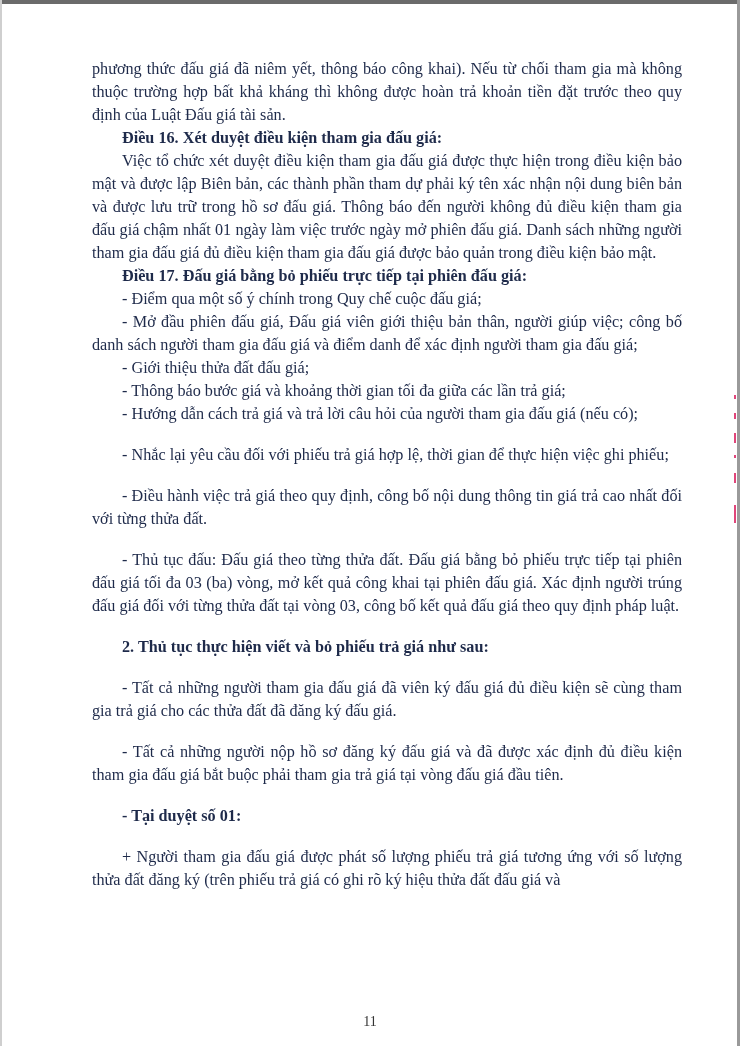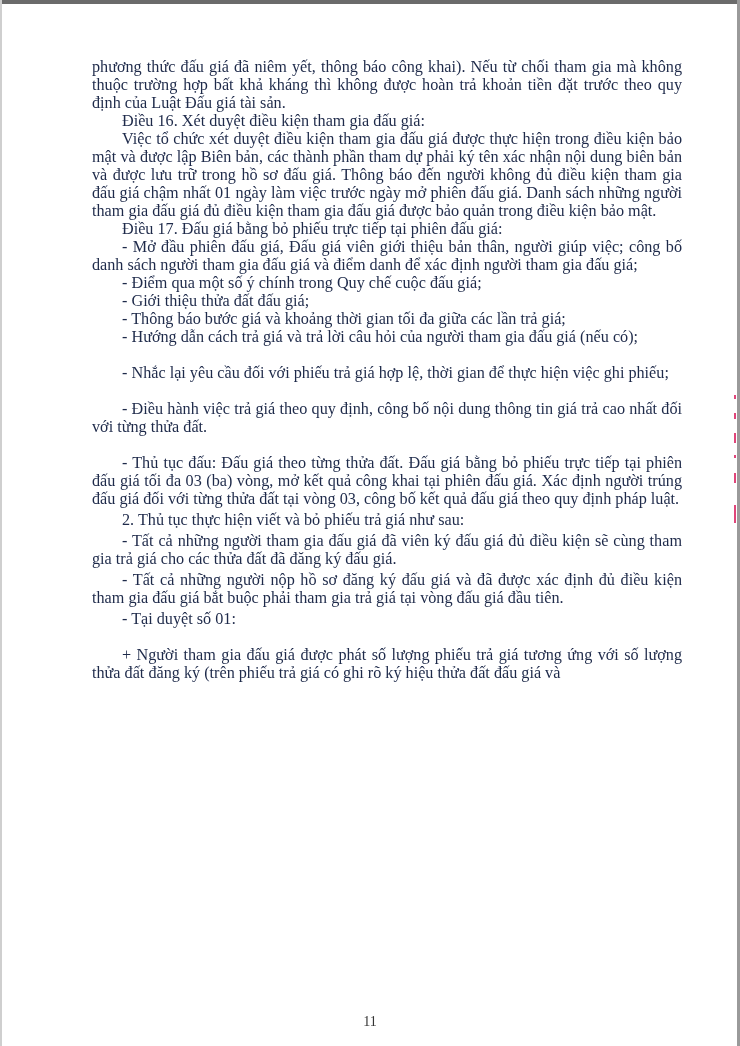--- a/index.html
+++ b/index.html
@@ -10,29 +10,29 @@
     color: #1e2a4a;
     position: relative;
   }
   .topbar { position: absolute; left: 0; top: 0; width: 740px; height: 4px; background: #6b6b6b; }
   .leftbar { position: absolute; left: 0; top: 0; width: 2px; height: 1046px; background: #cfcfcf; }
   .rightbar { position: absolute; right: 0; top: 0; width: 3px; height: 1046px; background: #9a9a9a; }
   .redmarks { position: absolute; right: 4px; top: 395px; width: 6px; height: 160px; }
   .redmarks span { position: absolute; right: 0; width: 2px; background: #e0457a; }
   .page {
     position: absolute; left: 92px; top: 58px; width: 590px;
-    font-size: 16.2px; line-height: 18px;
+    font-size: 16.2px; line-height: 23px;
     text-align: justify;
   }
   .p { margin: 0; text-indent: 0; }
   .ind { text-indent: 30px; }
-  .b { font-weight: normal; }
+  .b { font-weight: bold; }
   .i { font-style: italic; }
   .gap { margin-top: 18px; }
-  .gap2 { margin-top: 3px; }
+  .gap2 { margin-top: 18px; }
   .pagenum {
     position: absolute; left: 0; width: 740px; top: 1014px;
     text-align: center; font-size: 14px; color: #333;
   }
 </style>
 </head>
 <body>
 
 <div class="topbar"></div>
 <div class="leftbar"></div>
@@ -44,22 +44,22 @@
   <span style="top:60px;height:3px"></span>
   <span style="top:78px;height:10px"></span>
   <span style="top:110px;height:18px"></span>
 </div>
 
 <div class="page">
   <p class="p">phương thức đấu giá đã niêm yết, thông báo công khai). Nếu từ chối tham gia mà không thuộc trường hợp bất khả kháng thì không được hoàn trả khoản tiền đặt trước theo quy định của Luật Đấu giá tài sản.</p>
   <p class="p ind b">Điều 16. Xét duyệt điều kiện tham gia đấu giá:</p>
   <p class="p ind">Việc tổ chức xét duyệt điều kiện tham gia đấu giá được thực hiện trong điều kiện bảo mật và được lập Biên bản, các thành phần tham dự phải ký tên xác nhận nội dung biên bản và được lưu trữ trong hồ sơ đấu giá. Thông báo đến người không đủ điều kiện tham gia đấu giá chậm nhất 01 ngày làm việc trước ngày mở phiên đấu giá. Danh sách những người tham gia đấu giá đủ điều kiện tham gia đấu giá được bảo quản trong điều kiện bảo mật.</p>
   <p class="p ind b">Điều 17. Đấu giá bằng bỏ phiếu trực tiếp tại phiên đấu giá:</p>
+  <p class="p ind">- Điểm qua một số ý chính trong Quy chế cuộc đấu giá;</p>
   <p class="p ind">- Mở đầu phiên đấu giá, Đấu giá viên giới thiệu bản thân, người giúp việc; công bố danh sách người tham gia đấu giá và điểm danh để xác định người tham gia đấu giá;</p>
-  <p class="p ind">- Điểm qua một số ý chính trong Quy chế cuộc đấu giá;</p>
   <p class="p ind">- Giới thiệu thửa đất đấu giá;</p>
   <p class="p ind">- Thông báo bước giá và khoảng thời gian tối đa giữa các lần trả giá;</p>
   <p class="p ind">- Hướng dẫn cách trả giá và trả lời câu hỏi của người tham gia đấu giá (nếu có);</p>
   <p class="p ind gap">- Nhắc lại yêu cầu đối với phiếu trả giá hợp lệ, thời gian để thực hiện việc ghi phiếu;</p>
   <p class="p ind gap">- Điều hành việc trả giá theo quy định, công bố nội dung thông tin giá trả cao nhất đối với từng thửa đất.</p>
   <p class="p ind gap">- Thủ tục đấu: Đấu giá theo từng thửa đất. Đấu giá bằng bỏ phiếu trực tiếp tại phiên đấu giá tối đa 03 (ba) vòng, mở kết quả công khai tại phiên đấu giá. Xác định người trúng đấu giá đối với từng thửa đất tại vòng 03, công bố kết quả đấu giá theo quy định pháp luật.</p>
   <p class="p ind b gap2">2. Thủ tục thực hiện viết và bỏ phiếu trả giá như sau:</p>
   <p class="p ind gap2">- Tất cả những người tham gia đấu giá đã viên ký đấu giá đủ điều kiện sẽ cùng tham gia trả giá cho các thửa đất đã đăng ký đấu giá.</p>
   <p class="p ind gap2">- Tất cả những người nộp hồ sơ đăng ký đấu giá và đã được xác định đủ điều kiện tham gia đấu giá bắt buộc phải tham gia trả giá tại vòng đấu giá đầu tiên.</p>
   <p class="p ind b gap2">- Tại duyệt số 01:</p>

